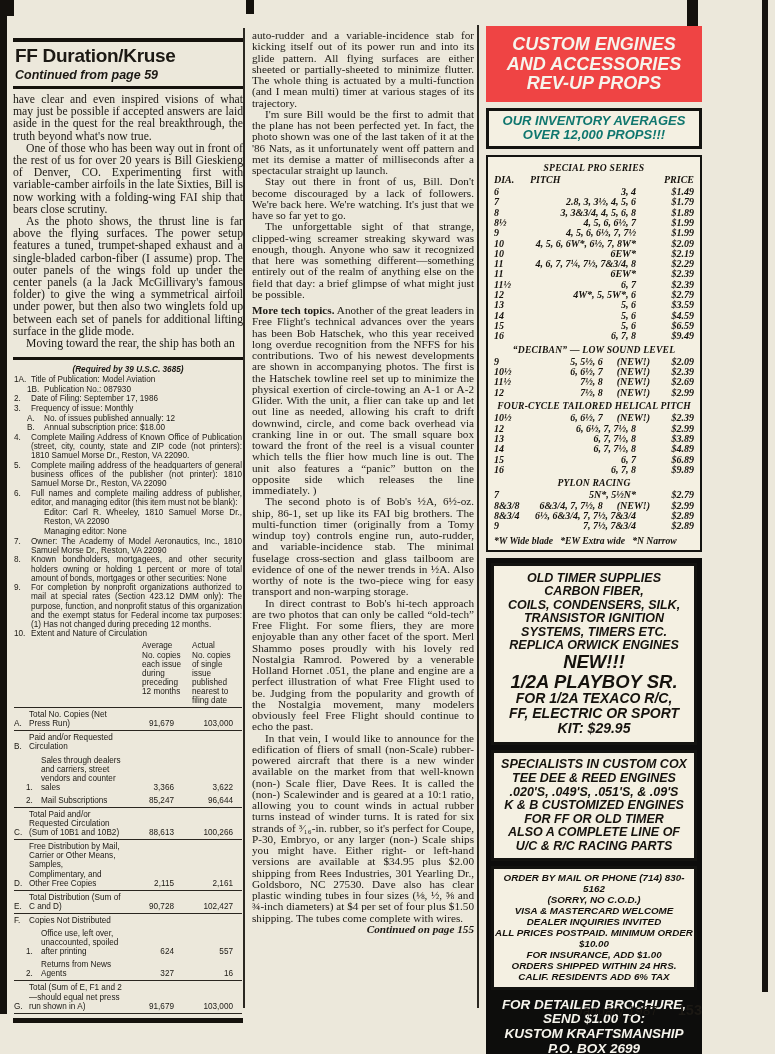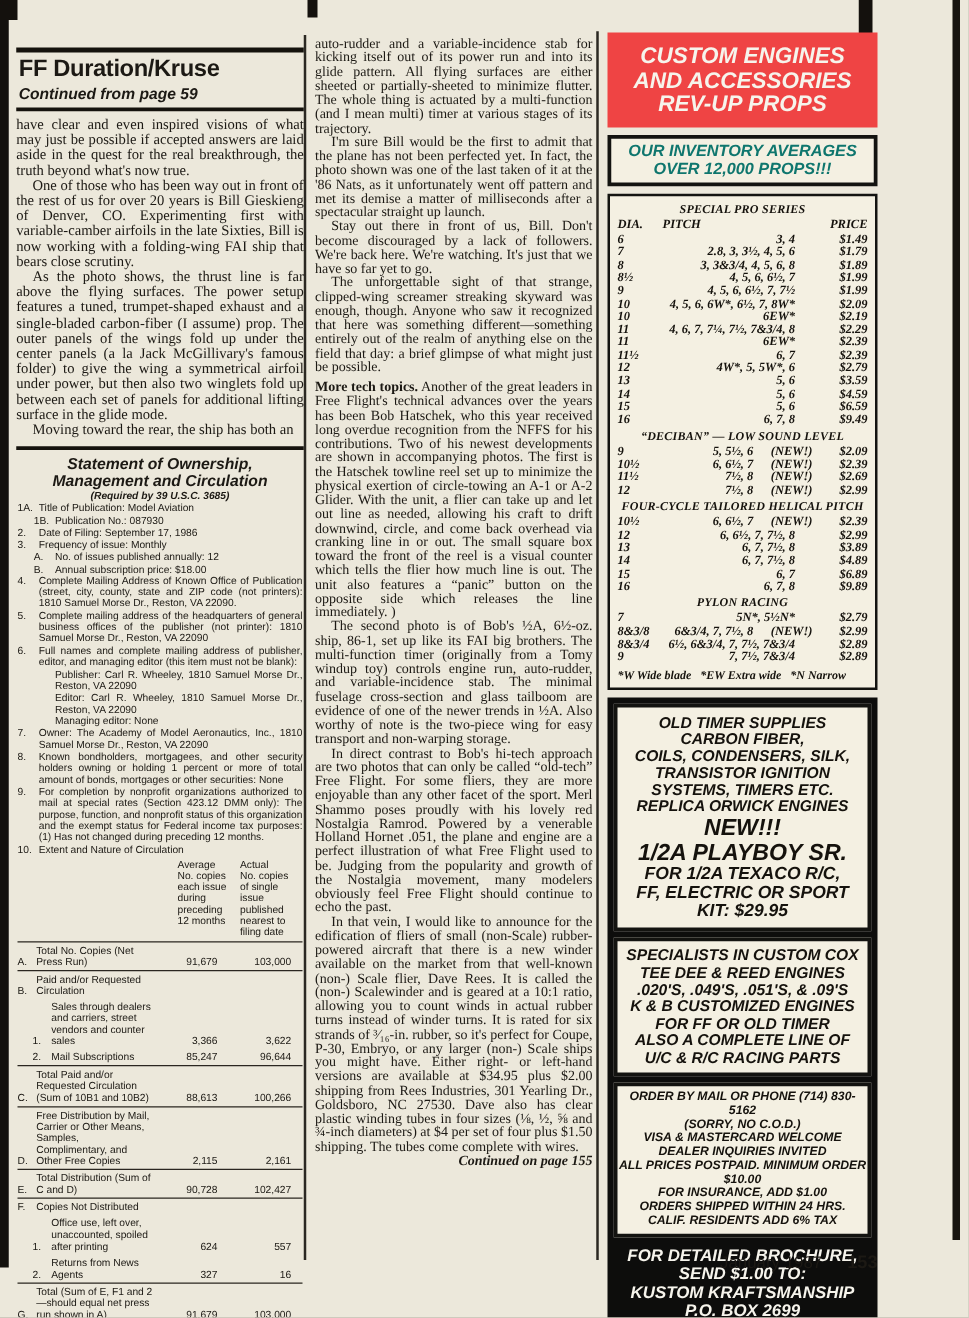--- a/index.html
+++ b/index.html
@@ -126,22 +126,20 @@
         <div class="para">
           <b class="lead"></b><span>As the photo shows, the thrust line is far above the flying surfaces. The power setup features a tuned, trumpet-shaped exhaust and a single-bladed carbon-fiber (I assume) prop. The outer panels of the wings fold up under the center panels (a la Jack McGillivary's famous folder) to give the wing a symmetrical airfoil under power, but then also two winglets fold up between each set of panels for additional lifting surface in the glide mode.</span><i class="cont"></i>
         </div>
 
         <div class="para">
           <b class="lead"></b><span>Moving toward the rear, the ship has both an</span><i class="cont"></i>
         </div>
       </div>
 
     <div id="statement">
-      <div class="st-title">Statement of Ownership,
-Management and Circulation</div>
       <div class="st-req">(Required by 39 U.S.C. 3685)</div>
 
       <div>
 
           <div class="st-item">
             <span class="st-n">1A.</span>
             <span class="st-t">Title of Publication: Model Aviation</span>
           </div>
 
           <div class="st-item sub">
@@ -179,21 +177,20 @@
             <span class="st-t">Complete mailing address of the headquarters of general business offices of the publisher (not printer): 1810 Samuel Morse Dr., Reston, VA 22090</span>
           </div>
 
           <div class="st-item">
             <span class="st-n">6.</span>
             <span class="st-t">Full names and complete mailing address of publisher, editor, and managing editor (this item must not be blank):</span>
           </div>
 
           <div class="st-item sub">
             <span class="st-n"></span>
-            <span class="st-t">Publisher: Carl R. Wheeley, 1810 Samuel Morse Dr., Reston, VA 22090</span>
           </div>
 
           <div class="st-item sub">
             <span class="st-n"></span>
             <span class="st-t">Editor: Carl R. Wheeley, 1810 Samuel Morse Dr., Reston, VA 22090</span>
           </div>
 
           <div class="st-item sub">
             <span class="st-n"></span>
             <span class="st-t">Managing editor: None</span>

